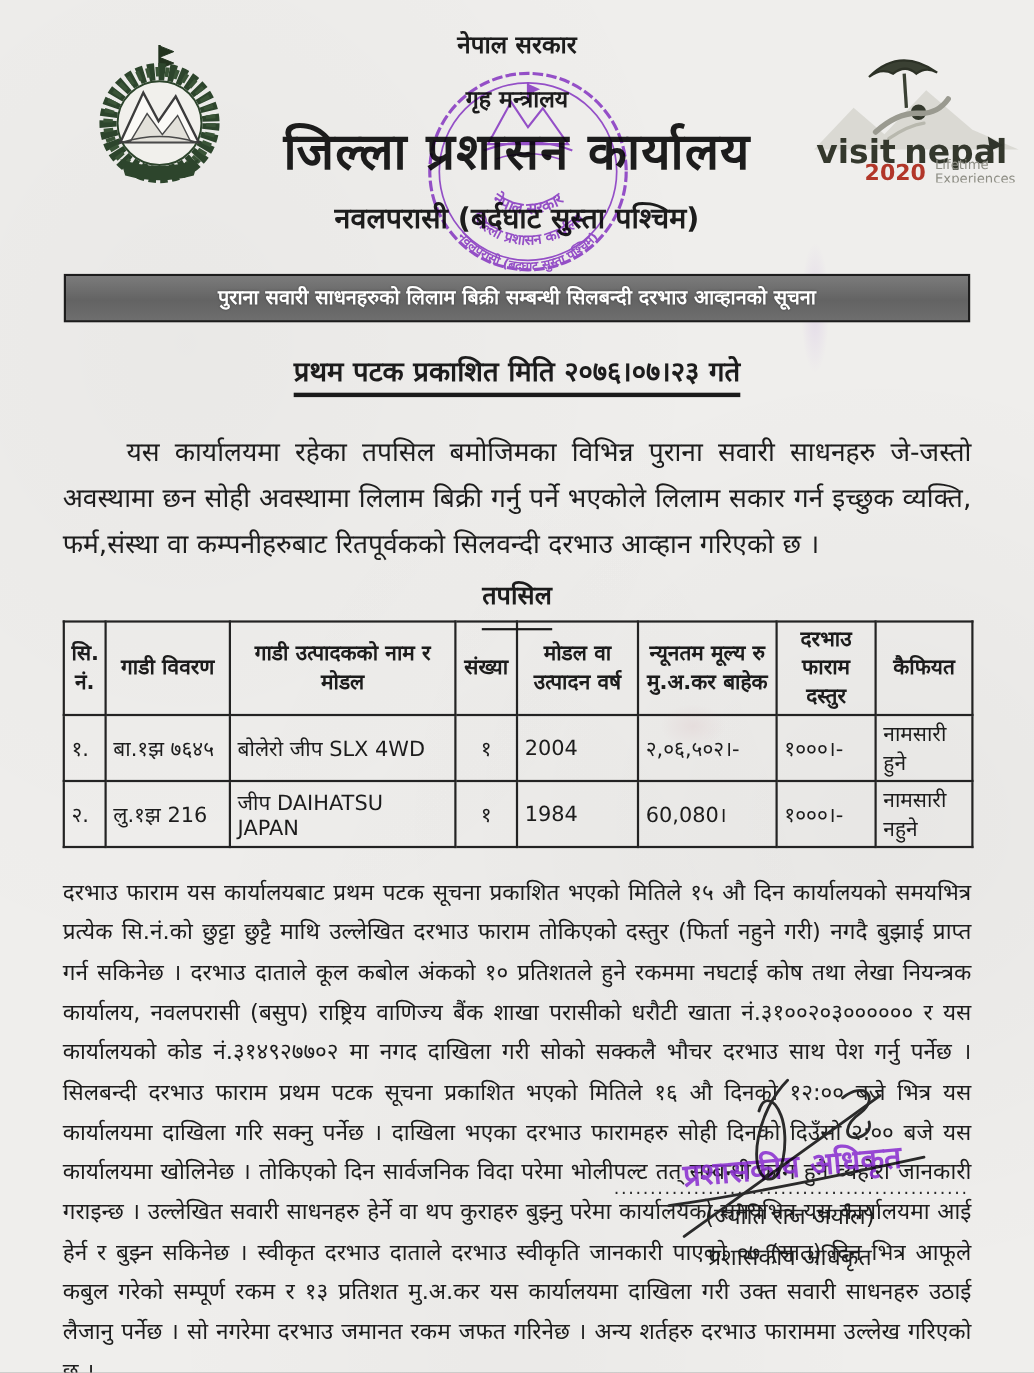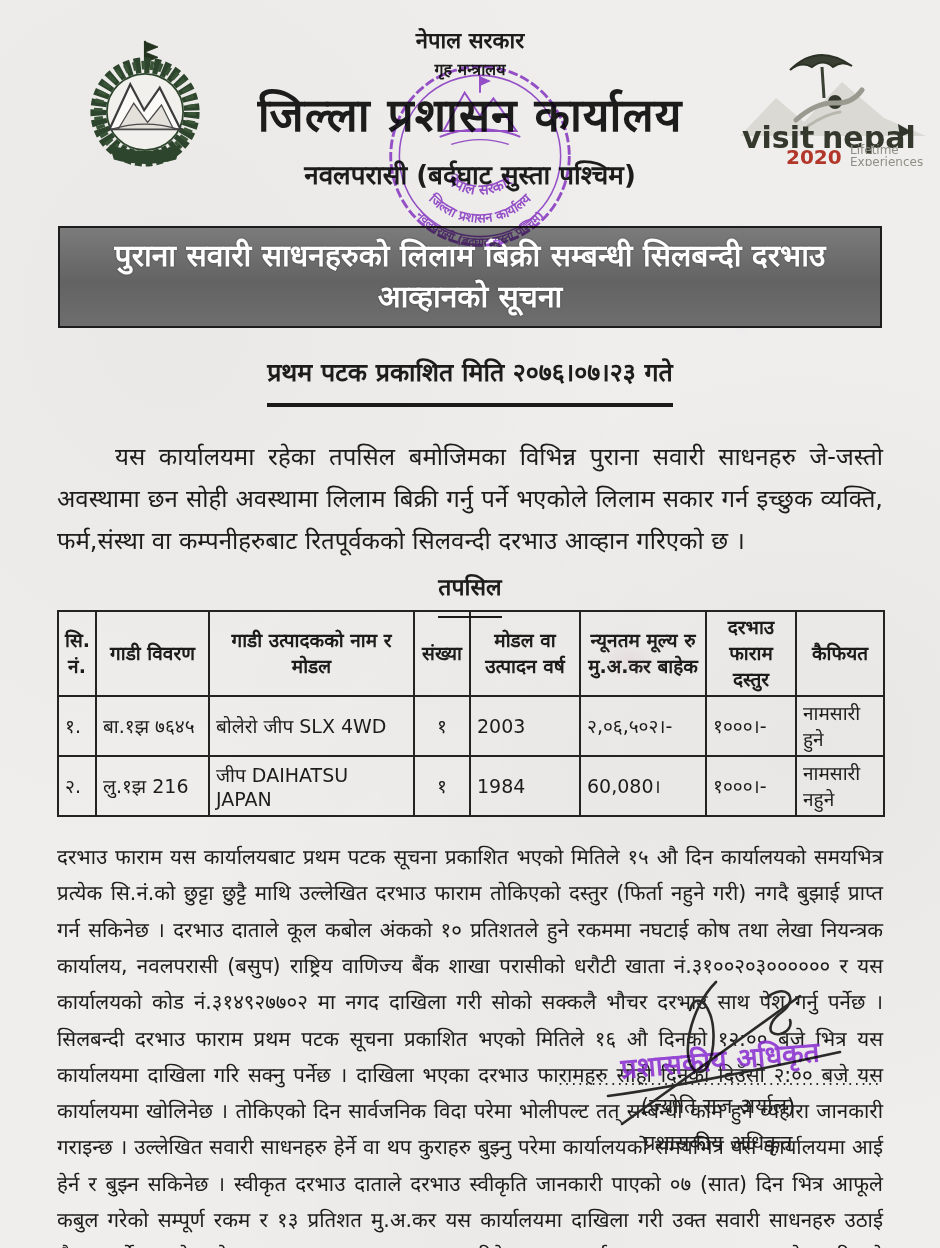--- a/index.html
+++ b/index.html
@@ -13,50 +13,50 @@
       radial-gradient(ellipse at 85% 60%, rgba(0,0,0,0.03), transparent 40%),
       radial-gradient(ellipse at 50% 95%, rgba(0,0,0,0.02), transparent 50%),
       #efeeec;
     font-family:"DejaVu Sans","Liberation Sans",sans-serif;
     color:#1c1c1c;
     overflow:hidden;
   }
   
   .header { text-align:center; padding-top:24px; position:relative; z-index:2; }
   .gov-line { font-size:22px; font-weight:bold; }
-  .ministry-line { font-size:16px; font-weight:bold; margin-top:4px; }
+  .ministry-line { font-size:21px; font-weight:bold; margin-top:21px; }
   .office-line { font-size:46px; font-weight:bold; margin-top:2px; letter-spacing:1px; }
   .district-line { font-size:26px; font-weight:bold; margin-top:12px; }
 
   .emblem-wrap { position:absolute; left:80px; top:34px; width:130px; height:142px; z-index:1; }
   .visitnepal-wrap { position:absolute; left:722px; top:40px; width:192px; height:126px; z-index:1;margin-left:16px; }
   .stamp-wrap { position:absolute; left:380px; top:60px; width:200px; height:192px; z-index:3;
                 opacity:.82; mix-blend-mode:multiply; pointer-events:none; }
 
   .smudge-1 { position:absolute; left:728px; top:220px; width:26px; height:120px; z-index:0;
               background:radial-gradient(ellipse at center, rgba(140,70,205,0.12), transparent 70%); }
   .smudge-2 { position:absolute; left:600px; top:640px; width:60px; height:40px; z-index:0;
               background:radial-gradient(ellipse at center, rgba(190,120,130,0.10), transparent 70%); }
 
   
   .notice-bar {
     margin:34px 58px 0;
     background:linear-gradient(180deg,#7b7b7b 0%,#636363 55%,#6e6e6e 100%);
     border:2px solid #1d1d1d;
     color:#ffffff;
     text-align:center;
-    font-size:30px; font-weight:bold;
+    font-size:18px; font-weight:bold;
     padding:6px 17px 10px;
     text-shadow:0 0 2px rgba(0,0,0,.45);
     position:relative; z-index:2;
   }
 
   
   .published { text-align:center; margin-top:26px; font-size:25px; font-weight:bold; }
-  .published span { display:inline-block; border-bottom:4px solid #1a1a1a; padding-bottom:15px; }
+  .published span { display:inline-block; border-bottom:4px solid #1a1a1a; padding-bottom:4px; }
 
   
   .intro {
     margin:30px 57px 0;
     font-size:24px; line-height:1.74;
     text-align:justify; text-indent:58px;
   }
   .tapsil-title { text-align:center; font-size:23px; font-weight:bold; margin-top:8px; }
   .tapsil-title span { border-bottom:2.5px solid #1a1a1a; padding-bottom:16px; }
 
@@ -218,21 +218,21 @@
           <th>दरभाउ फाराम दस्तुर</th>
           <th>कैफियत</th>
         </tr>
       </thead>
       <tbody>
         <tr>
           <td class="c-left">१.</td>
           <td class="c-left">बा.१झ ७६४५</td>
           <td class="c-left">बोलेरो जीप SLX 4WD</td>
           <td class="c-center">१</td>
-          <td class="c-left">2003</td>
+          <td class="c-left">2004</td>
           <td class="c-left">२,०६,५०२।-</td>
           <td class="c-left">१०००।-</td>
           <td class="c-left">नामसारी हुने</td>
         </tr>
         <tr>
           <td class="c-left">२.</td>
           <td class="c-left">लु.१झ 216</td>
           <td class="c-left">जीप DAIHATSU JAPAN</td>
           <td class="c-center">१</td>
           <td class="c-left">1984</td>

